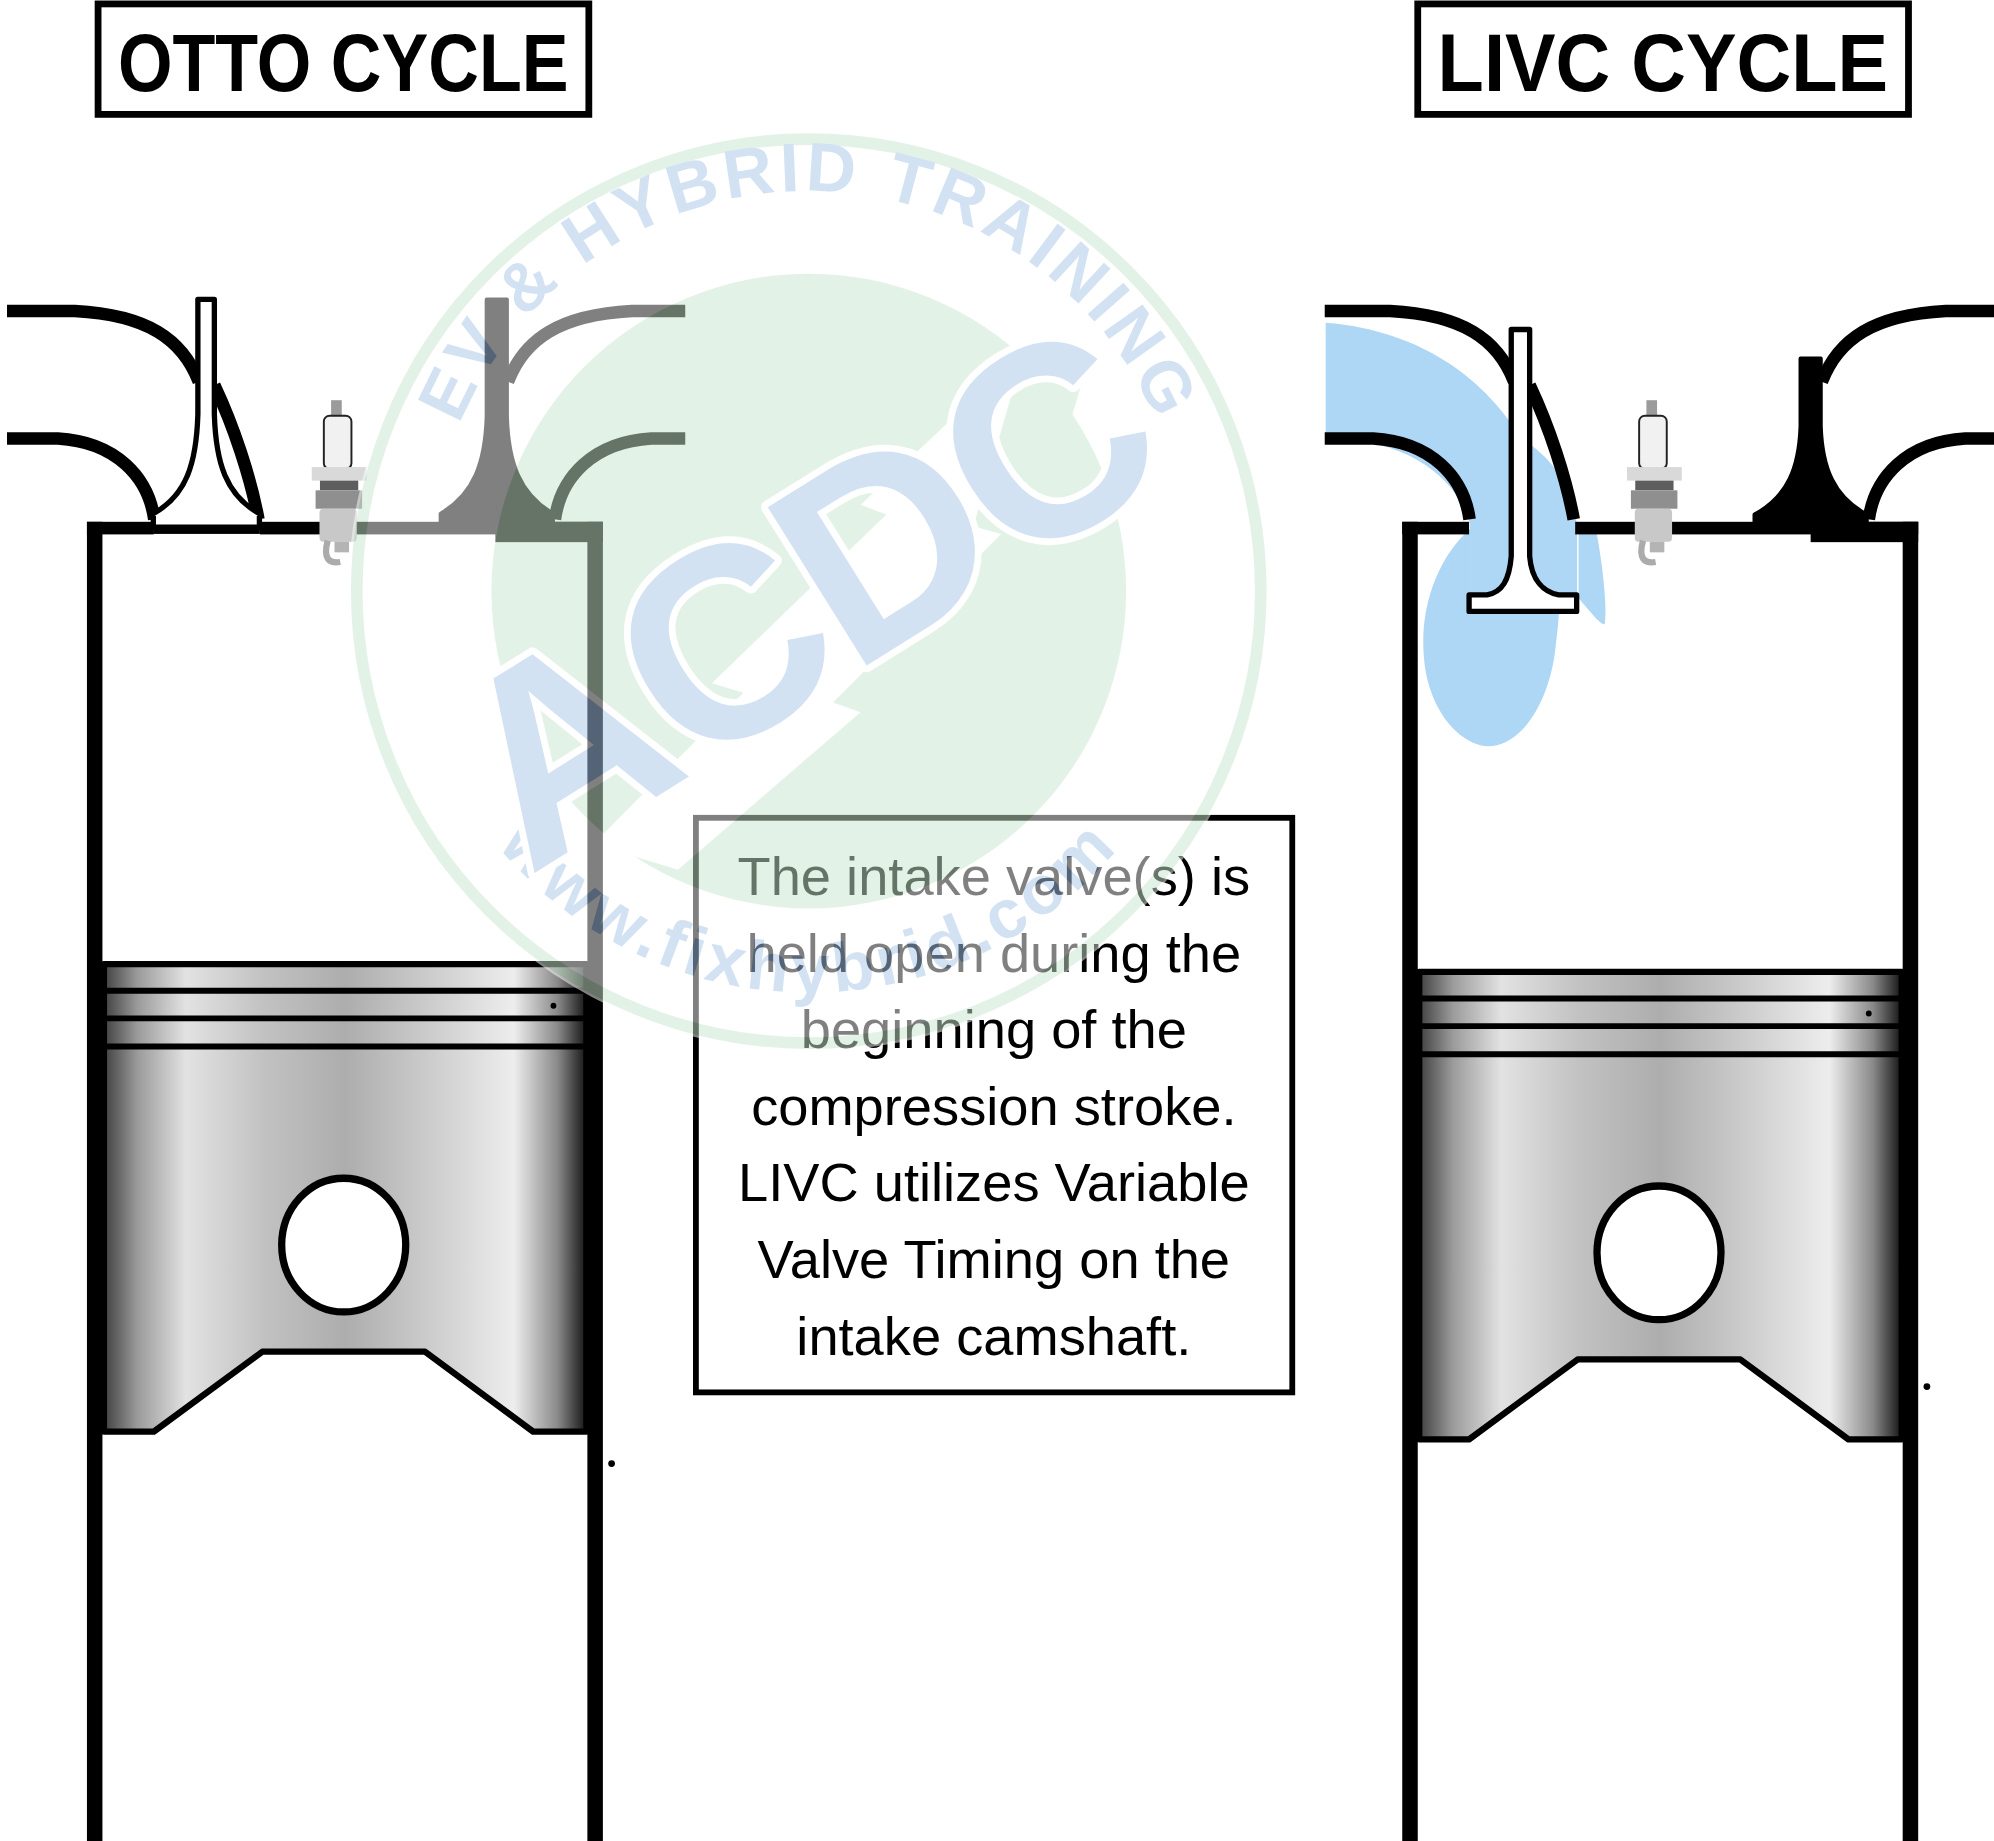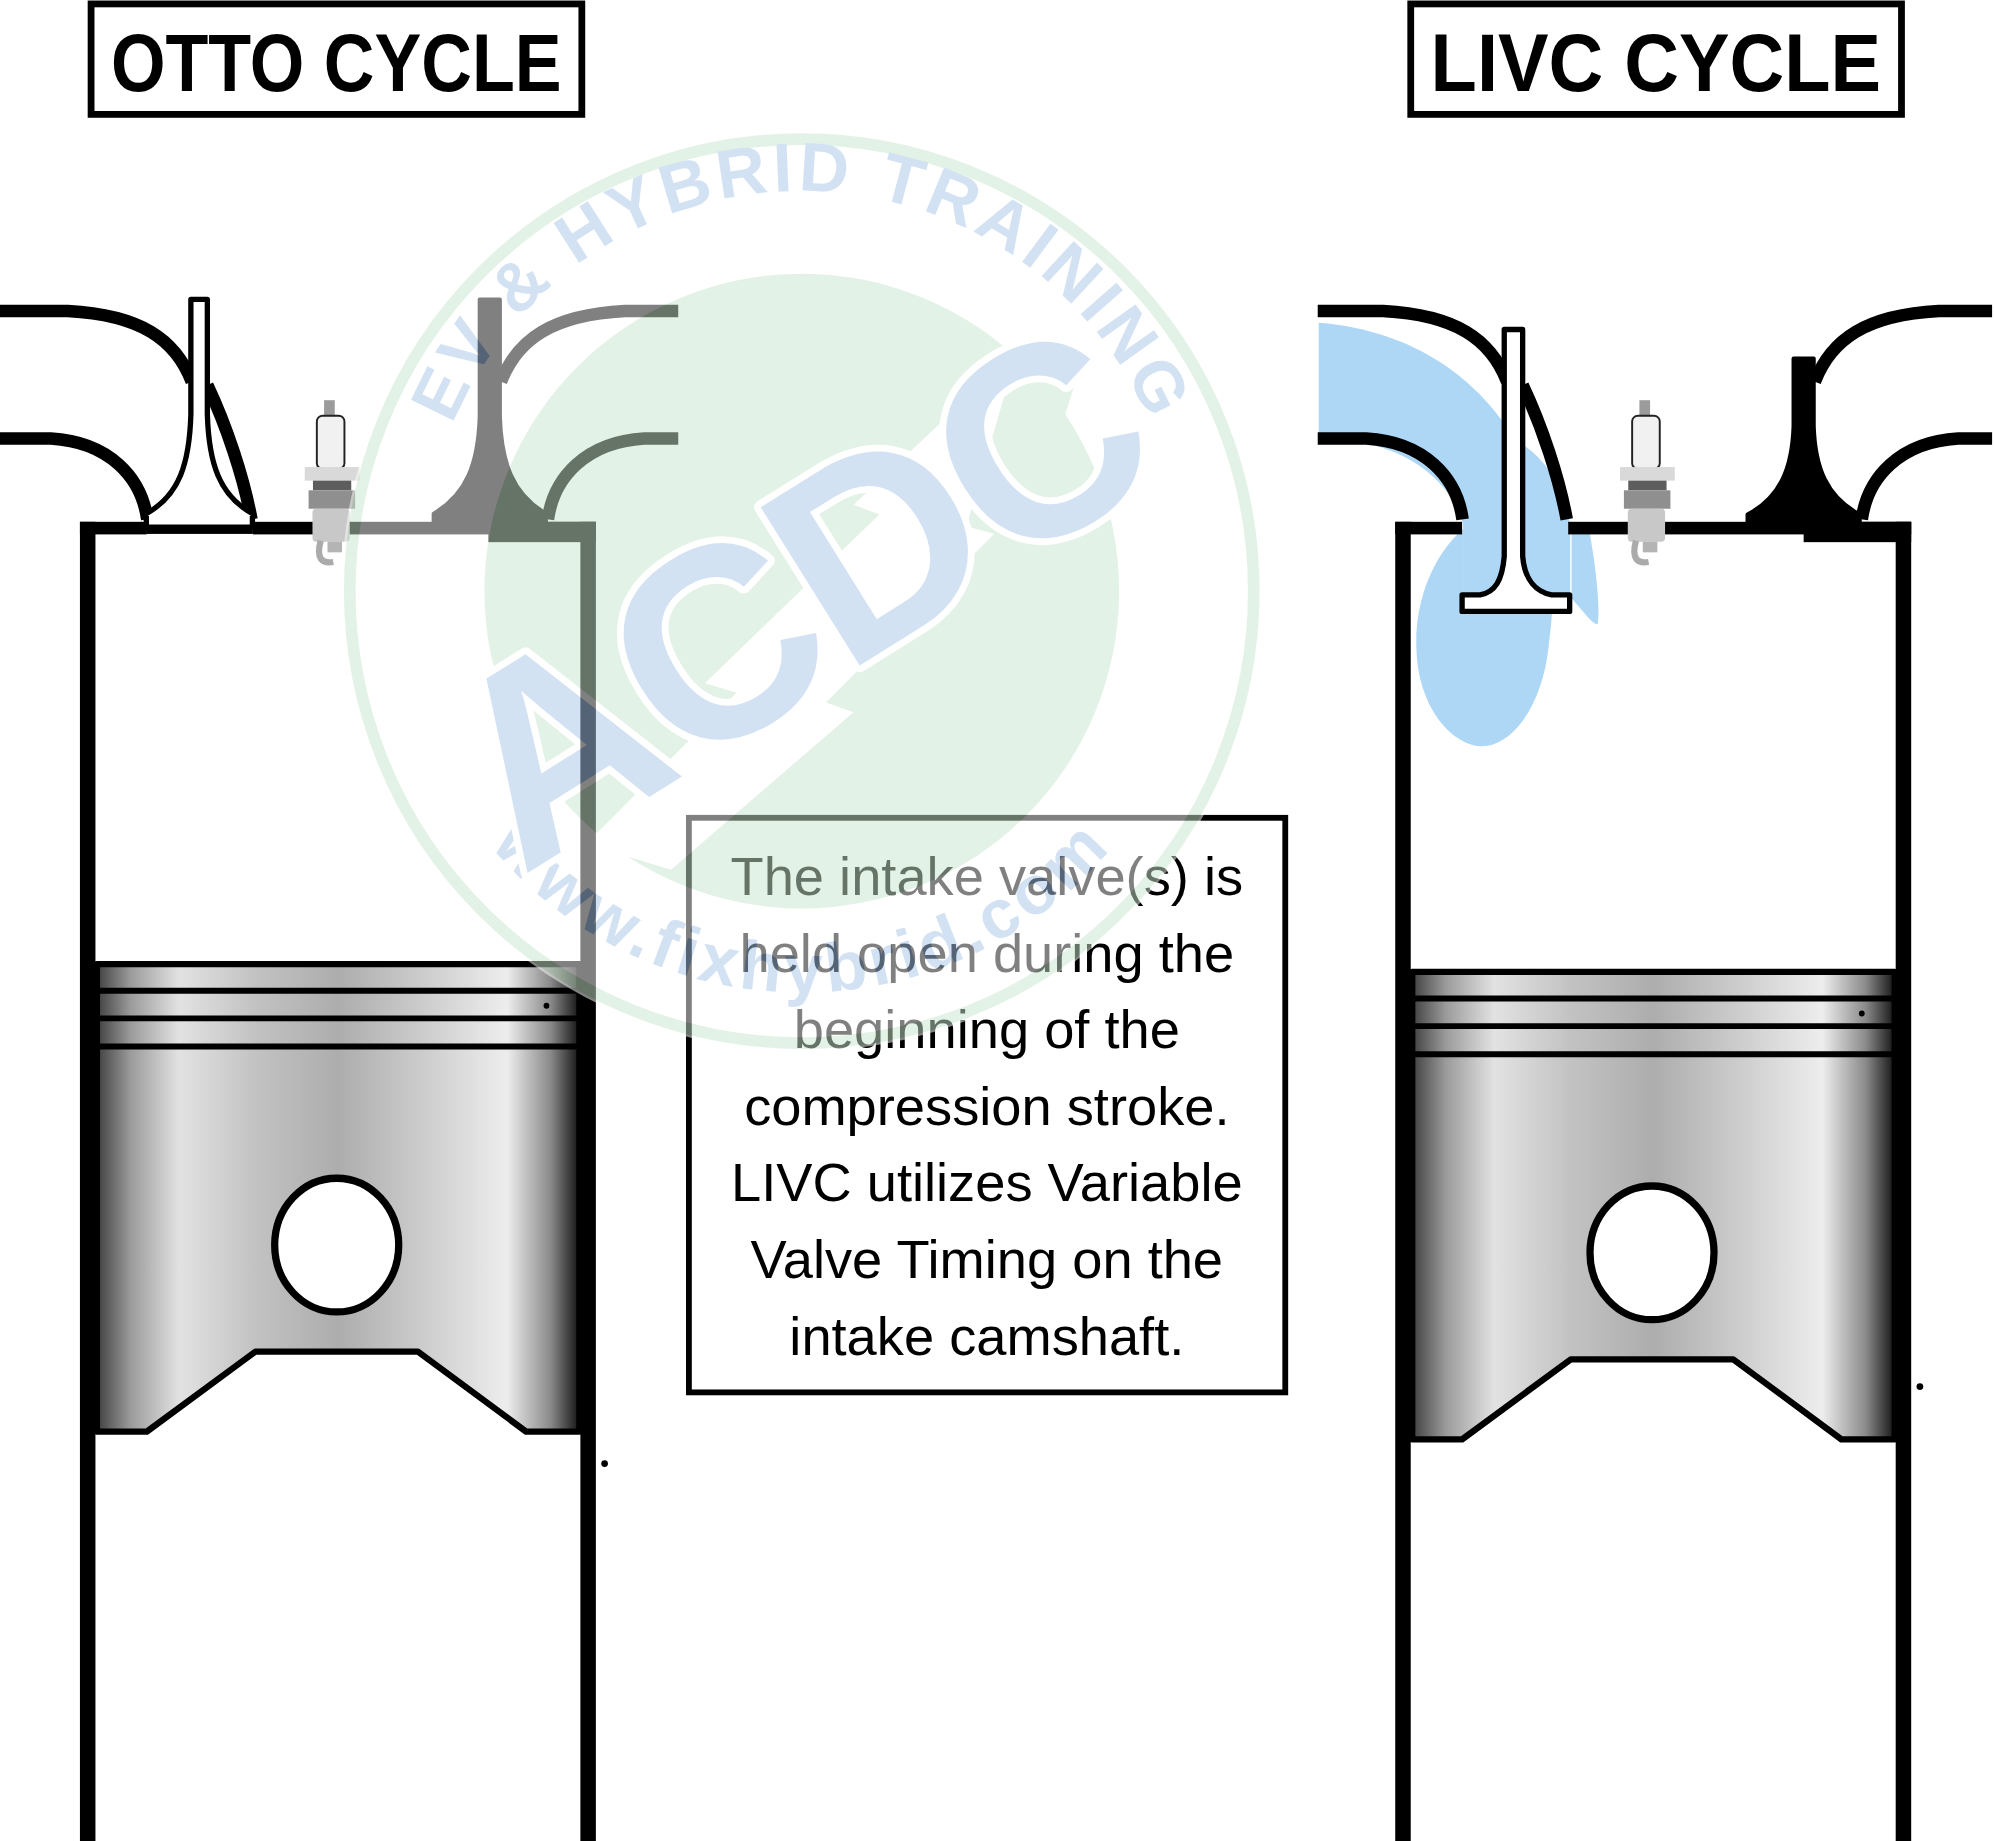--- a/index.html
+++ b/index.html
@@ -1,16 +1,16 @@
 <!DOCTYPE html>
 <html style="font-size:7.8px"><head>
 <meta charset="utf-8">
 <style>
   html,body{margin:0;padding:0;background:#ffffff;}
-  .page{width:1730px;height:1842px;position:relative;background:#fff;}
+  .page{width:1730px;height:1842px;position:relative;background:#fff;padding-left:7px;}
   svg{display:block;}
   text{font-family:"Liberation Sans", sans-serif;}
   .title-text{font-size:170px;font-weight:600;fill:#000;}
   .note-text{font-size:112px;font-weight:400;fill:#000;}
   .wm-arc{font-size:142px;font-weight:700;letter-spacing:10px;}
   .wm-center{font-size:560px;font-weight:700;letter-spacing:-12px;paint-order:stroke;stroke:#ffffff;stroke-width:28px;stroke-linejoin:round;}
   .line{stroke:#000;stroke-width:26;fill:none;}
   .valve-white{fill:#ffffff;stroke:#000;stroke-width:11;stroke-linejoin:round;}
   .valve-black{fill:#000;stroke:#000;stroke-width:8;stroke-linejoin:round;}
   .box{fill:#ffffff;stroke:#000;}

